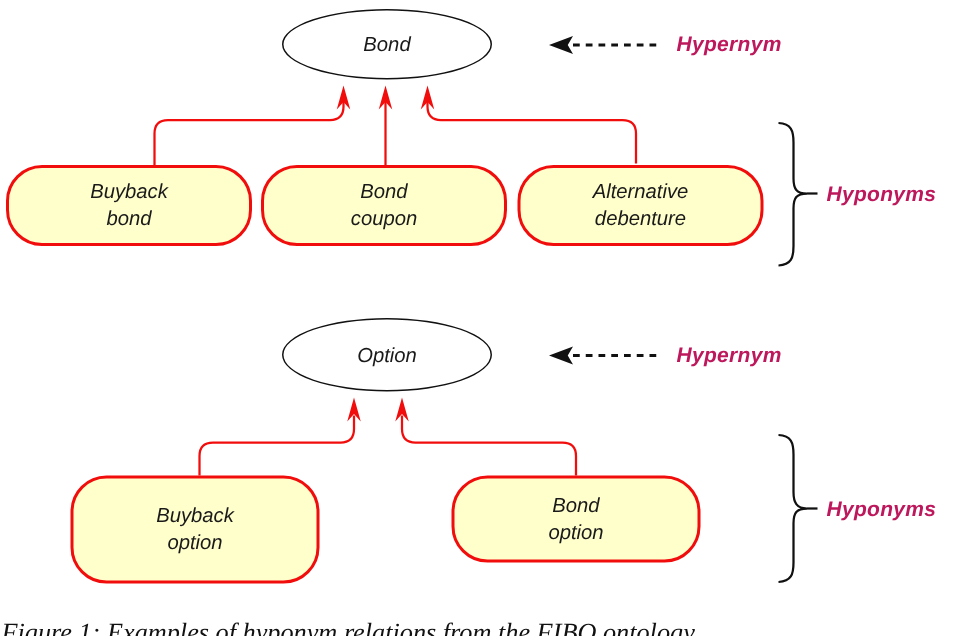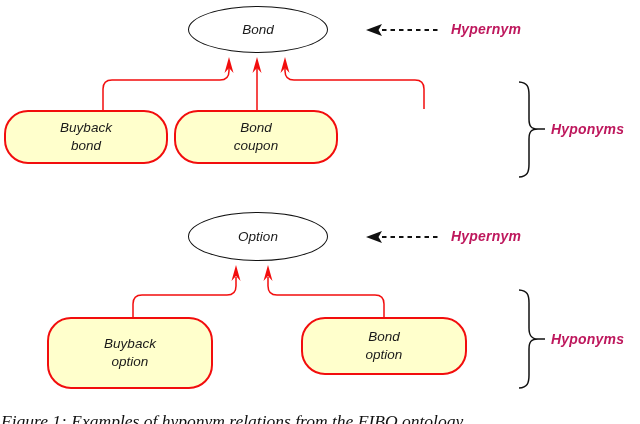--- a/index.html
+++ b/index.html
@@ -81,20 +81,22 @@
   <div class="ellipse-node" style="left:188px;top:6px;width:140px;height:47px;">
     <span>Bond</span>
   </div>
 
   <div class="relation-label" style="left:451px;top:21px;">Hypernym</div>
 
   <div class="hyponym-box" style="left:4px;top:110px;width:164px;height:54px;">Buyback
 bond</div>
   <div class="hyponym-box" style="left:174px;top:110px;width:164px;height:54px;">Bond
 coupon</div>
+  <div class="hyponym-box" style="left:345px;top:110px;width:164px;height:54px;">Alternative
+debenture</div>
 
   <div class="relation-label" style="left:551px;top:121px;">Hyponyms</div>
 
   <div class="ellipse-node" style="left:188px;top:212px;width:140px;height:49px;">
     <span>Option</span>
   </div>
 
   <div class="relation-label" style="left:451px;top:228px;">Hypernym</div>
 
   <div class="hyponym-box" style="left:47px;top:317px;width:166px;height:72px;">Buyback

